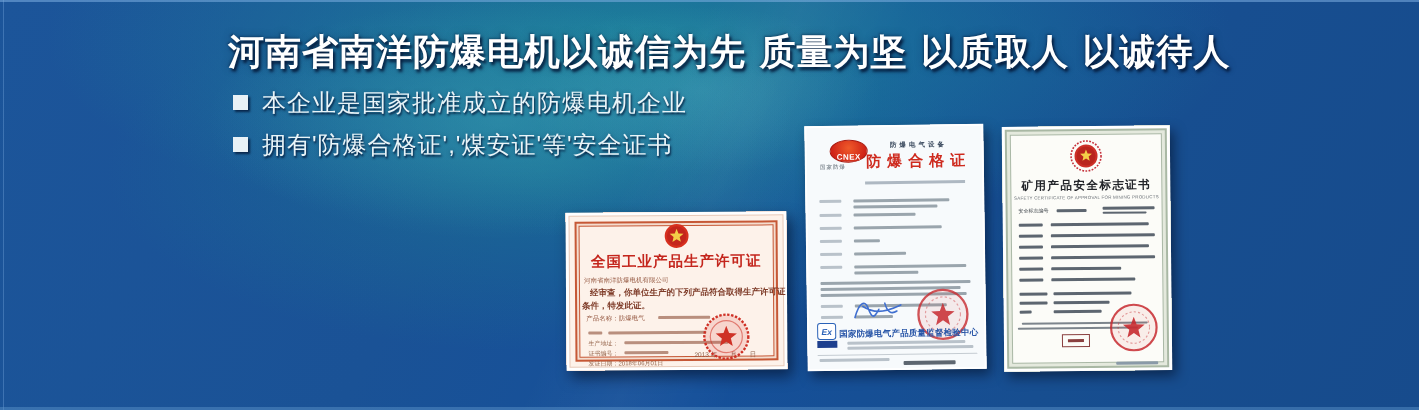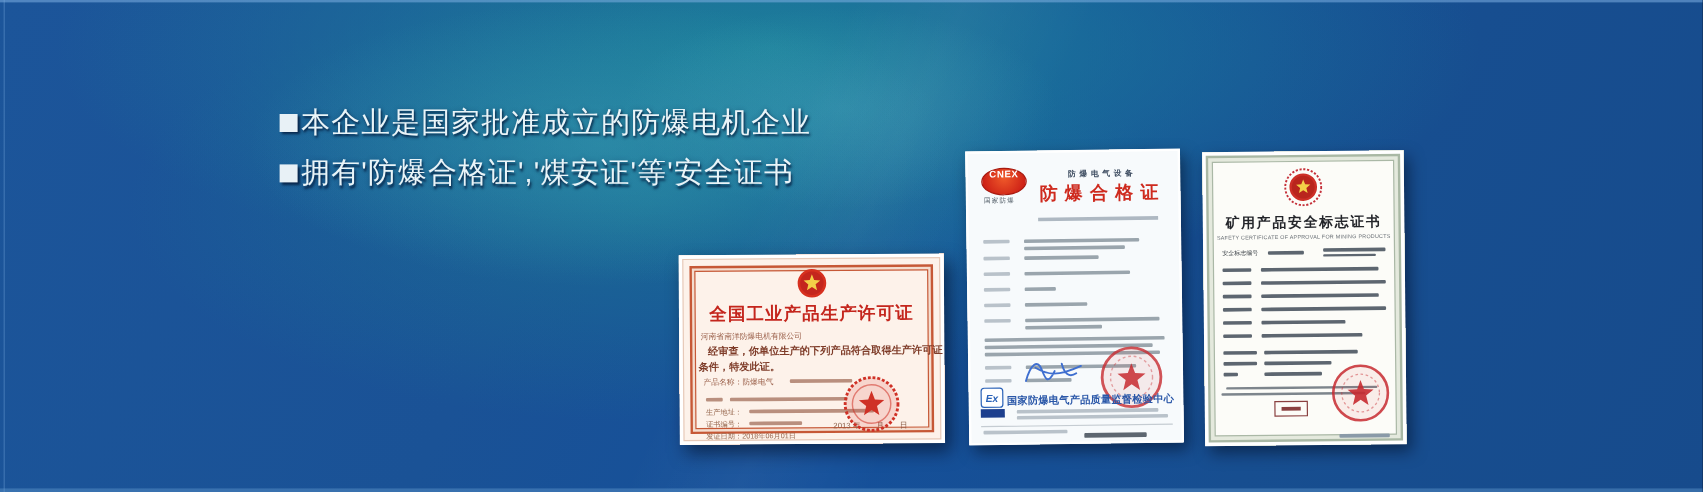--- a/index.html
+++ b/index.html
@@ -17,21 +17,21 @@
   .edge-left{position:absolute;left:3px;top:0;width:1px;height:100%;background:rgba(125,175,225,.35);}
   .sheen{position:absolute;inset:0;background:linear-gradient(115deg, transparent 44%, rgba(255,255,255,.04) 50%, transparent 57%);}
 
   .heading{position:absolute;left:228px;top:28px;width:1000px;color:#fff;
     font-family:"DejaVu Serif","Liberation Serif",serif;font-weight:bold;
     font-size:36px;line-height:46px;letter-spacing:1px;white-space:nowrap;
     text-shadow:2px 3px 3px rgba(4,24,56,.95), -1px -1px 2px rgba(4,24,56,.4), 0 0 8px rgba(0,30,70,.35);}
   .bullet-row{position:absolute;left:233px;display:flex;align-items:flex-start;}
   .bullet-row .sq{width:15px;height:15px;margin-top:5px;background:#e8f1f6;
     box-shadow:2px 2px 2px rgba(4,24,56,.8);}
-  .bullet-row .txt{margin-left:3px;color:#e9f4f8;font-size:24px;line-height:26px;
+  .bullet-row .txt{margin-left:14px;color:#e9f4f8;font-size:24px;line-height:26px;
     letter-spacing:1px;white-space:nowrap;
     text-shadow:1px 2px 2px rgba(4,24,56,.85), 0 0 4px rgba(0,30,70,.3);}
 
   .cert{position:absolute;box-sizing:border-box;}
   .bar{position:absolute;height:3px;background:#9aa5ad;border-radius:1px;}
 
   
   .cert-license{left:566px;top:212px;width:221px;height:158px;background:#fdf2ea;
     transform:rotate(-0.4deg);
     box-shadow:inset 0 0 0 3px #ffffff, inset 0 0 0 4px #e7c9b8, inset 0 0 0 9px #fdf2ea,
@@ -45,23 +45,23 @@
   .cert-license .body1{position:absolute;left:24px;top:75px;font-size:8.5px;font-weight:bold;color:#7e3b28;white-space:nowrap;}
   .cert-license .body2{position:absolute;left:16px;top:88px;font-size:8.5px;font-weight:bold;color:#7e3b28;white-space:nowrap;font-family:Liberation Mono, monospace;}
   .cert-license .product{position:absolute;left:20px;top:102px;font-size:6.5px;color:#9a5f49;white-space:nowrap;}
   .cert-license .fieldrow{position:absolute;font-size:6px;color:#96664d;white-space:nowrap;}
   .cert-license .dateline{position:absolute;left:128px;top:139px;font-size:6.5px;color:#8a5c46;white-space:nowrap;}
 
   
   .cert-explosion{left:806px;top:125px;width:179px;height:245px;background:#f7fafc;
     transform:rotate(-0.8deg);
     box-shadow:inset 0 0 0 2px #ffffff, 4px 6px 12px rgba(0,8,25,.5);}
-  .cnex{position:absolute;left:13px;top:14px;width:36px;height:21px;border-radius:50%;
+  .cnex{position:absolute;left:25px;top:14px;width:36px;height:21px;border-radius:50%;
     background:radial-gradient(circle at 50% 35%, #ef5a2a, #cf2317 75%);
-    display:flex;align-items:flex-start;justify-content:center;border:1px solid #a81a10;}
+    display:flex;align-items:flex-end;justify-content:center;border:1px solid #a81a10;}
   .cnex span{color:#fff;font-size:8px;font-weight:bold;letter-spacing:.5px;}
   .cnex-sub{position:absolute;left:15px;top:38px;font-size:5.5px;color:#55606a;letter-spacing:1px;}
   .dev-type{position:absolute;left:58px;top:16px;width:112px;text-align:center;
     font-size:6.5px;color:#3d4c60;letter-spacing:3px;font-weight:bold;white-space:nowrap;}
   .exp-title{position:absolute;left:55px;top:27px;width:118px;text-align:center;color:#ce2a1e;
     font-size:15px;font-weight:bold;letter-spacing:6px;white-space:nowrap;
     font-family:"Liberation Serif","DejaVu Serif",serif;}
   .exp-certno{position:absolute;left:60px;top:56px;width:100px;height:3px;background:#aeb8c2;}
   .exp-org{position:absolute;left:32px;top:203px;width:142px;color:#2a57a8;font-size:8.5px;
     font-weight:bold;white-space:nowrap;letter-spacing:.2px;}
@@ -96,20 +96,21 @@
   .r{background:#b98f7e;}
 </style>
 </head>
 <body>
 
 <div class="banner">
   <div class="edge-top"></div>
   <div class="edge-left"></div>
   <div class="sheen"></div>
 
+  <div class="heading">河南省南洋防爆电机以诚信为先 质量为坚 以质取人 以诚待人</div>
 
   <div class="bullet-row" style="top:90px;">
     <div class="sq"></div>
     <div class="txt">本企业是国家批准成立的防爆电机企业</div>
   </div>
   <div class="bullet-row" style="top:132px;">
     <div class="sq"></div>
     <div class="txt">拥有'防爆合格证','煤安证'等'安全证书</div>
   </div>
 

